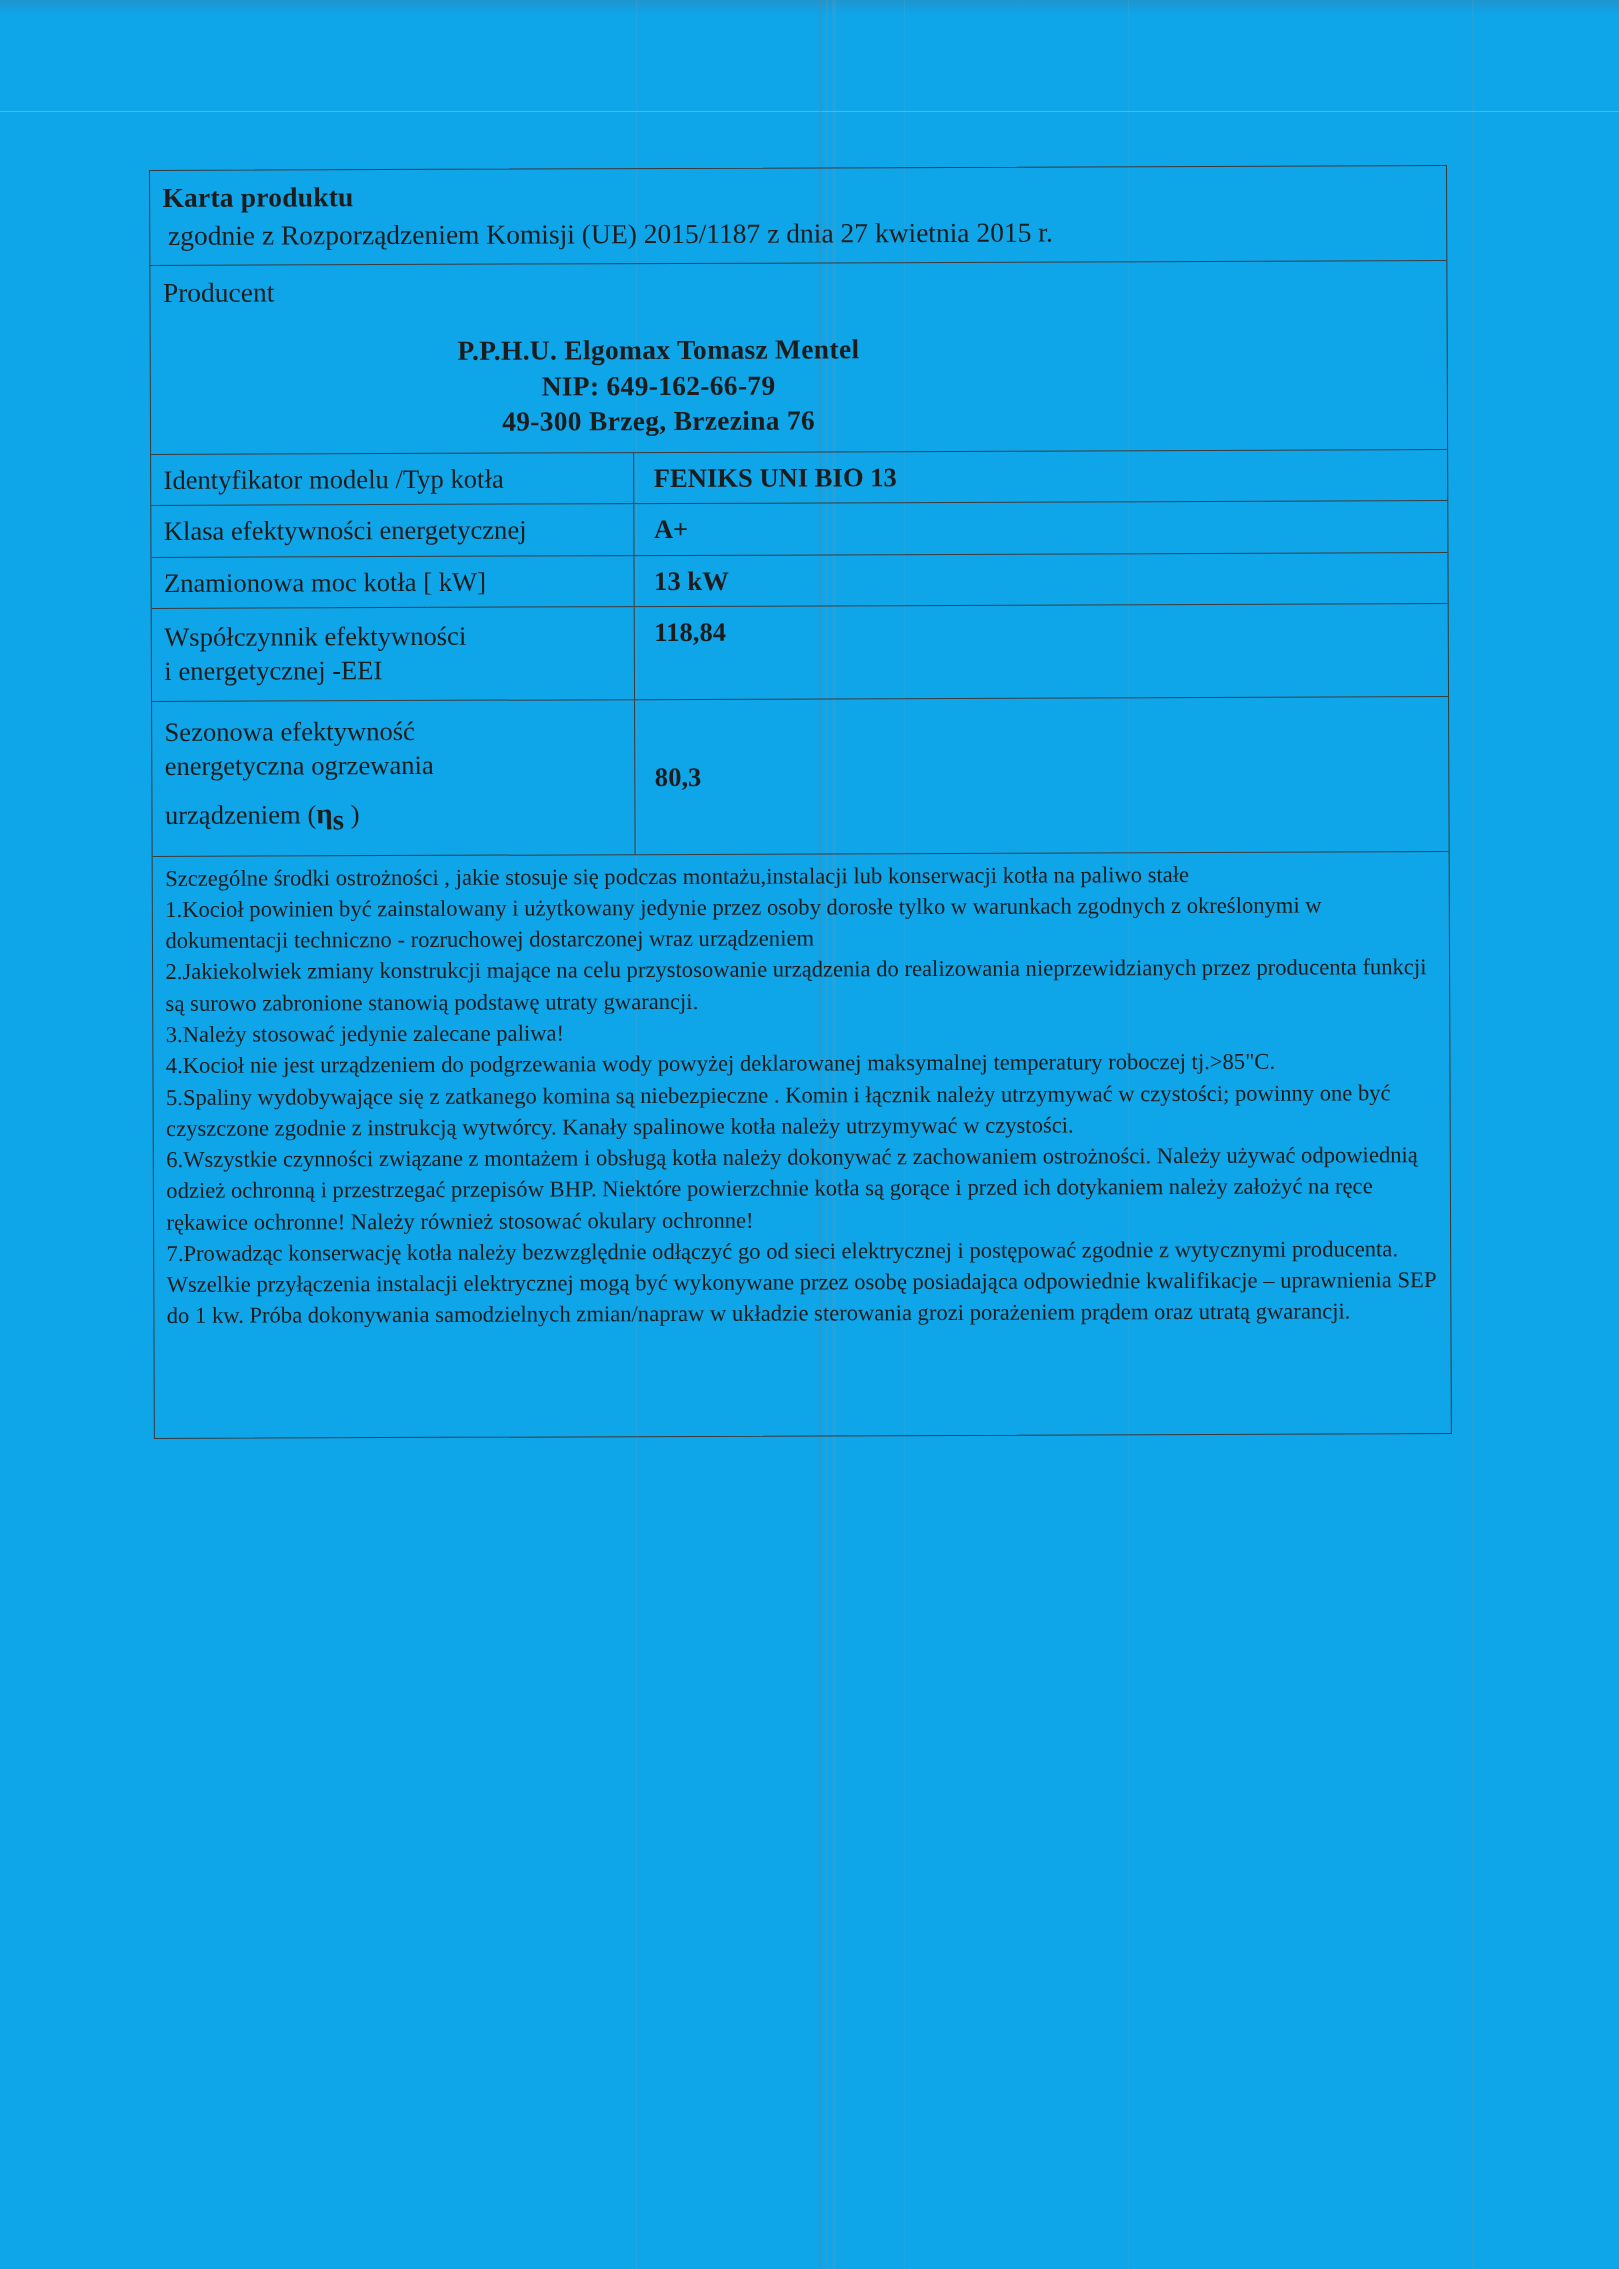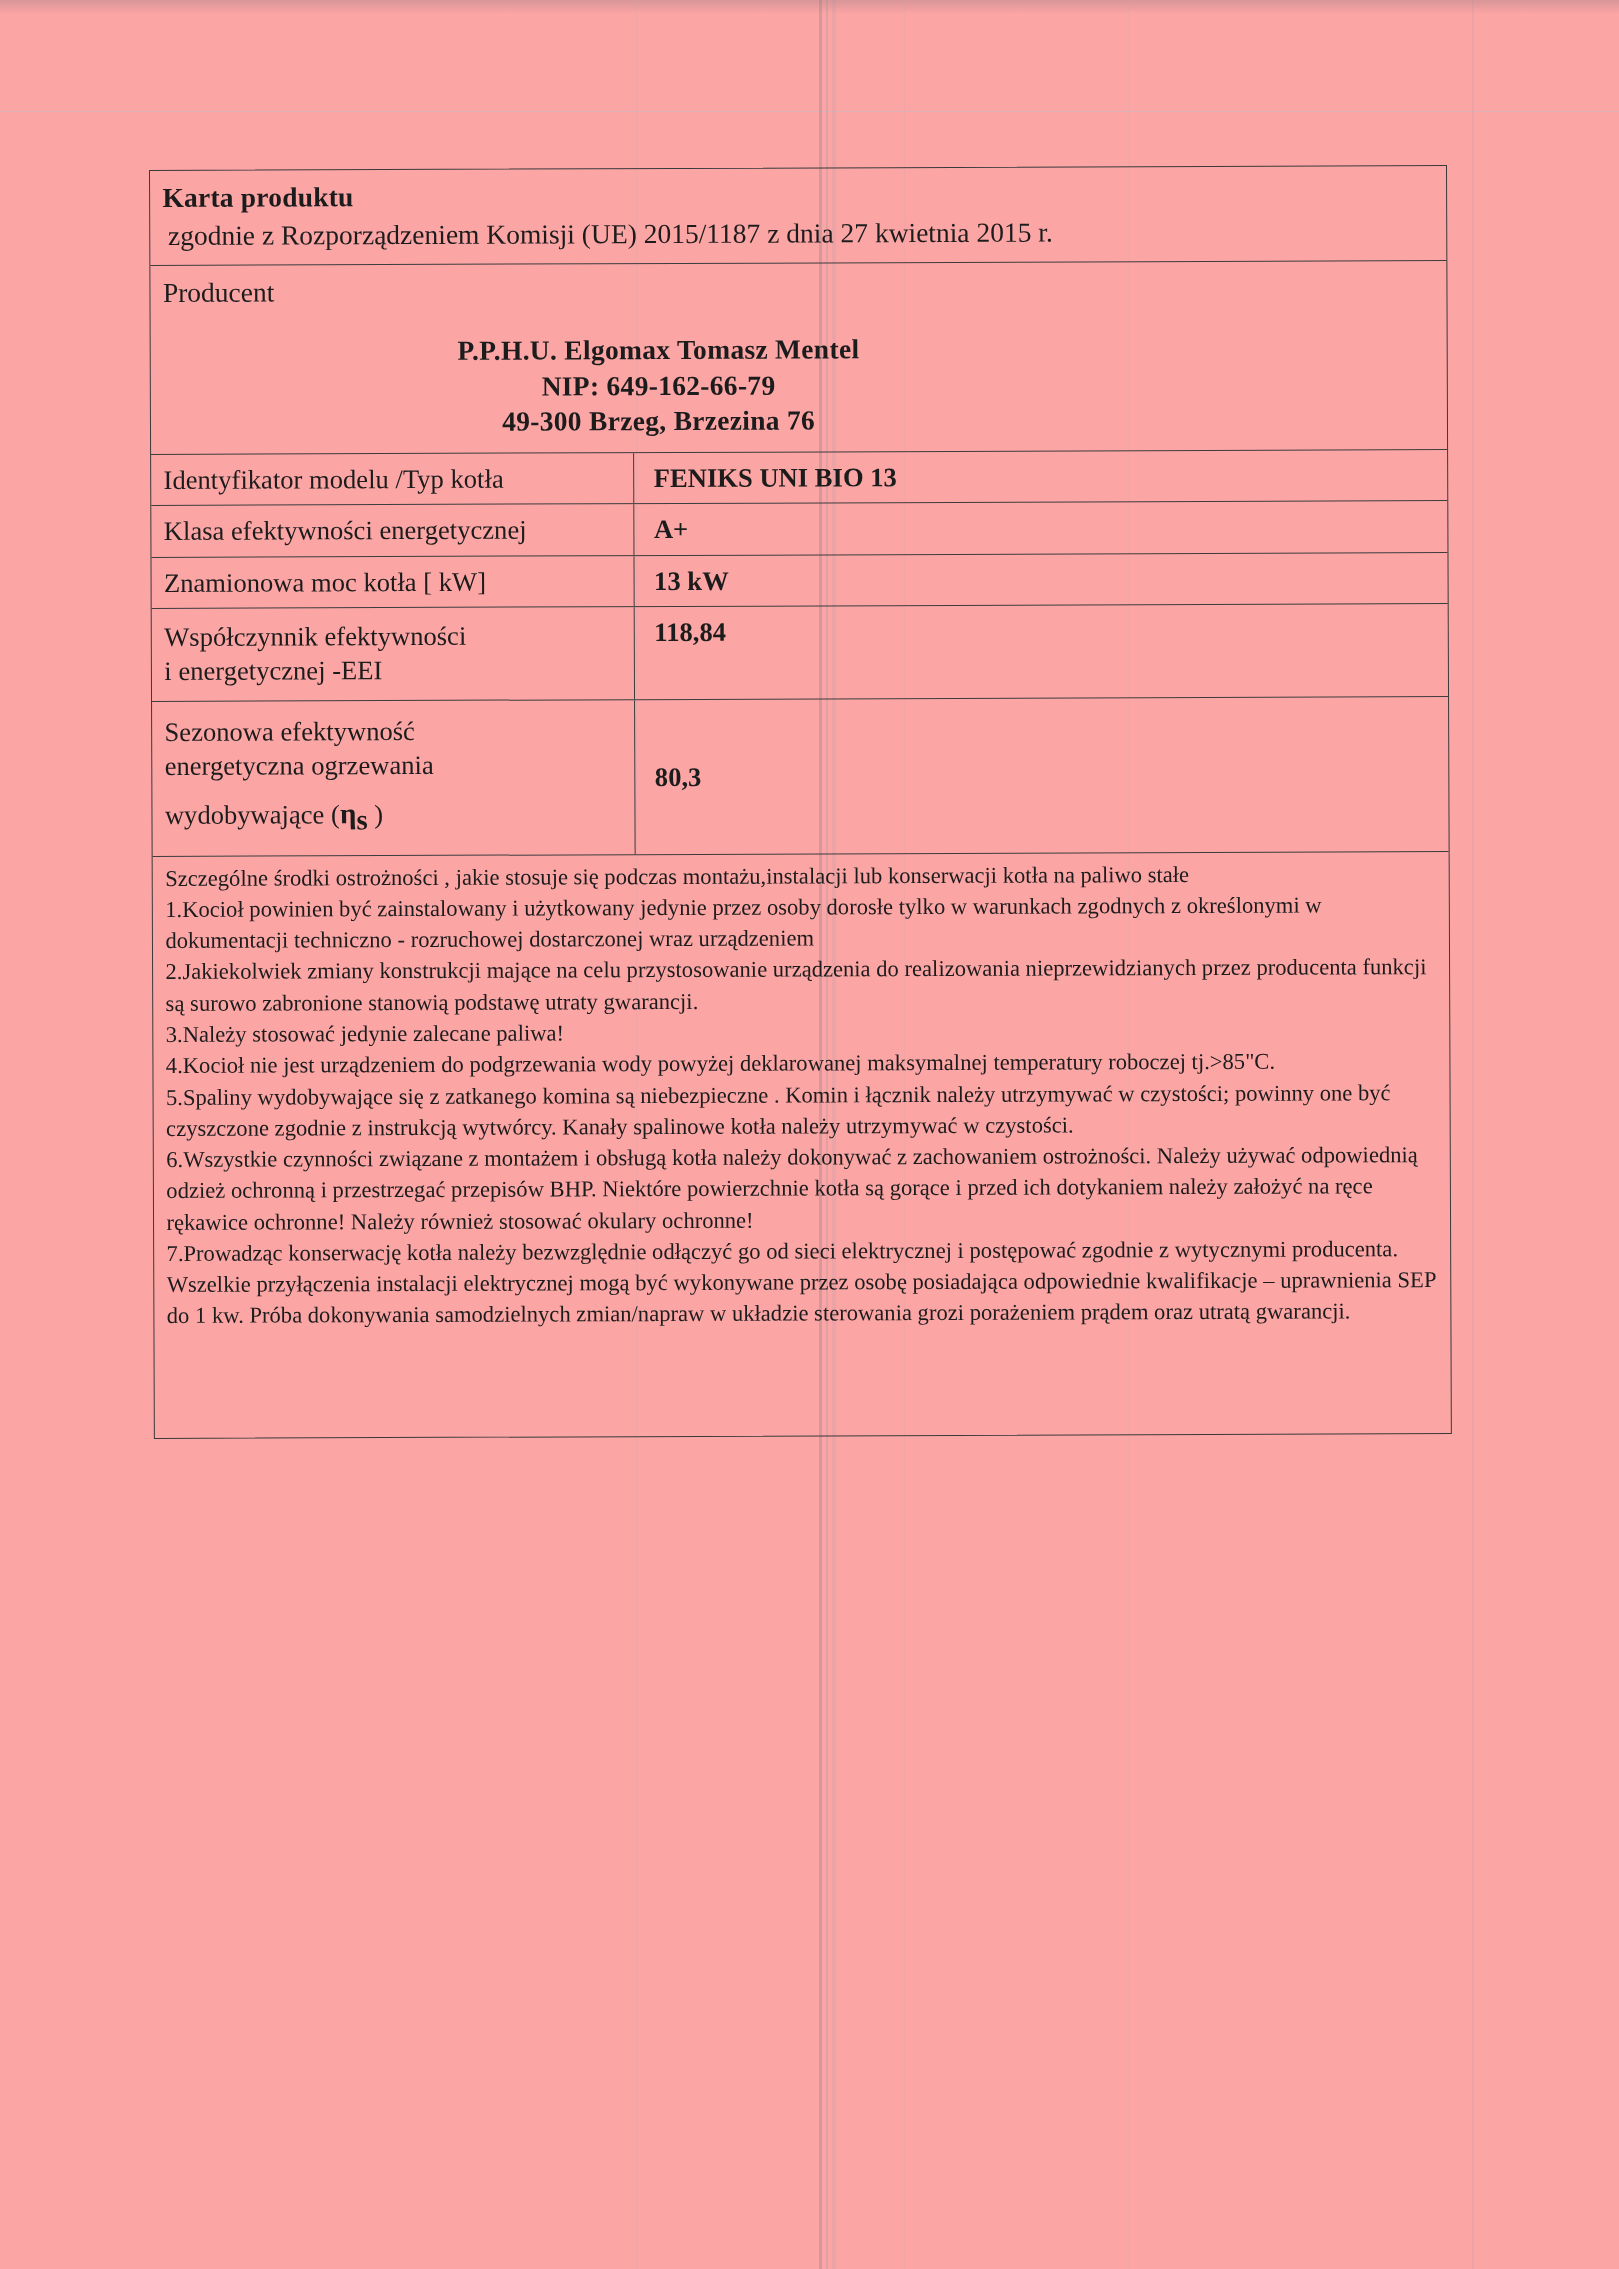--- a/index.html
+++ b/index.html
@@ -5,21 +5,21 @@
   html, body {
     margin: 0;
     padding: 0;
     background: #ffffff;
   }
 
   #page {
     position: relative;
     width: 1620px;
     height: 2270px;
-    background: #fca5a5;
+    background: #0ea5e9;
     overflow: hidden;
     font-family: "Liberation Serif", "DejaVu Serif", serif;
     color: #1c1c1c;
   }
 
   
   .crease {
     position: absolute;
     top: 0;
     bottom: 0;
@@ -195,21 +195,21 @@
       <div class="cell-label" style="white-space: pre-line;">Współczynnik efektywności
 i energetycznej -EEI</div>
       <div class="cell-value" style="align-items: flex-start;">118,84</div>
     </div>
 
     <div class="row tall2">
       <div class="cell-label">
         <div>Sezonowa efektywność</div>
         <div>energetyczna ogrzewania</div>
         <div style="margin-top:12.4px;">
-          <span>wydobywające (</span><span class="eta">η</span><sub class="eta">s</sub><span> )</span>
+          <span>urządzeniem (</span><span class="eta">η</span><sub class="eta">s</sub><span> )</span>
         </div>
       </div>
       <div class="cell-value">80,3</div>
     </div>
 
     <div class="precautions">
       <p>Szczególne środki ostrożności , jakie stosuje się podczas montażu,instalacji lub konserwacji kotła na paliwo stałe</p>
       <p>1.Kocioł powinien być zainstalowany i użytkowany jedynie przez osoby dorosłe tylko w warunkach zgodnych z określonymi w dokumentacji techniczno - rozruchowej dostarczonej wraz urządzeniem</p>
       <p>2.Jakiekolwiek zmiany konstrukcji mające na celu przystosowanie urządzenia do realizowania nieprzewidzianych przez producenta funkcji są surowo zabronione stanowią podstawę utraty gwarancji.</p>
       <p>3.Należy stosować jedynie zalecane paliwa!</p>

